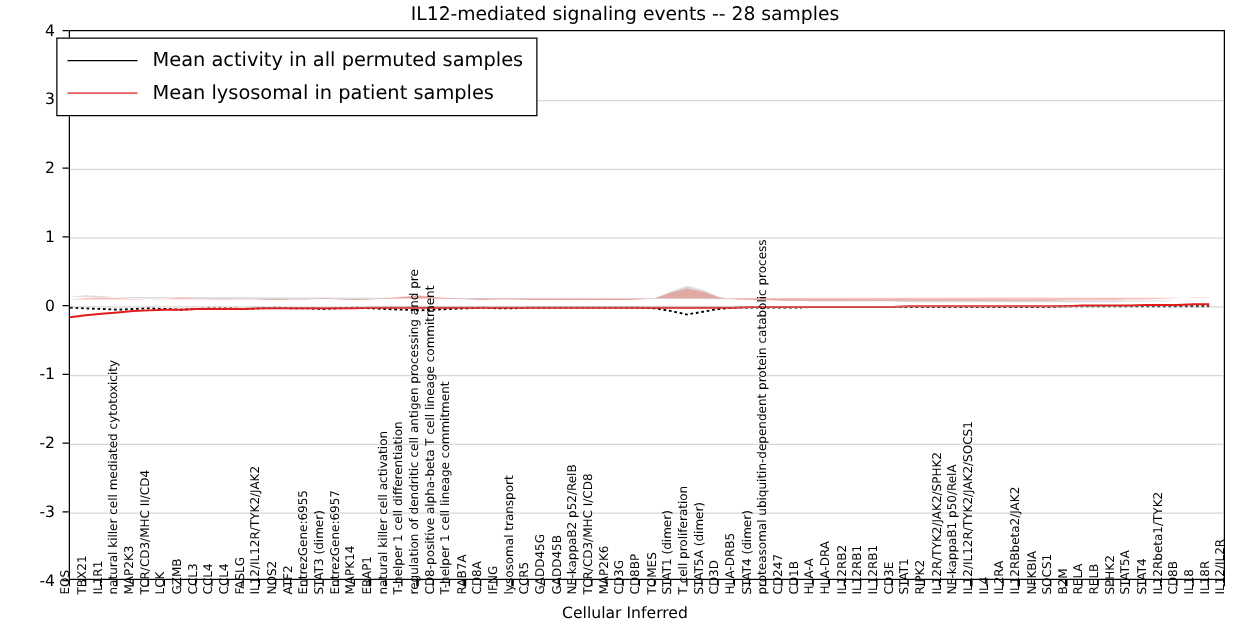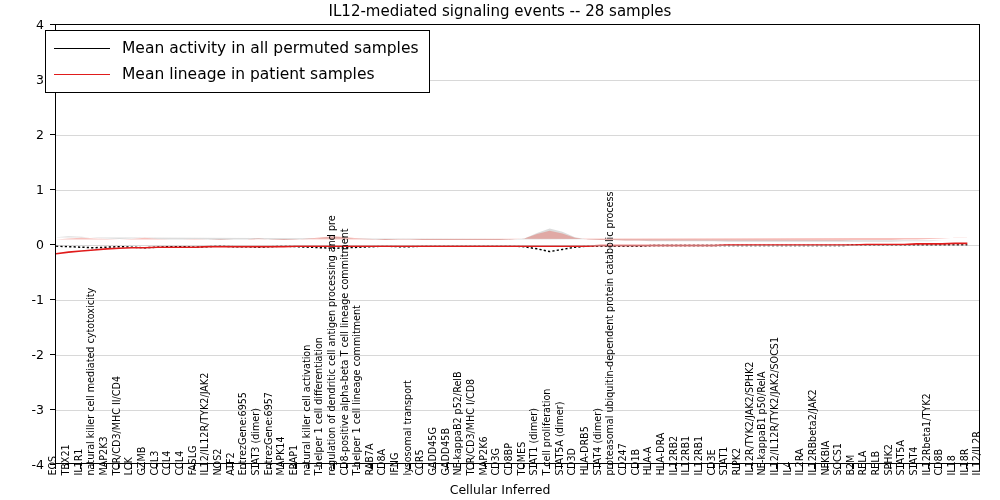--- a/index.html
+++ b/index.html
@@ -248,21 +248,21 @@
       <div class="xtick" style="left: 924px;"></div>
     </div>
 
   <div id="legend">
     <div class="legrow">
       <span class="legline"></span>
       <span class="legtext">Mean activity in all permuted samples</span>
     </div>
     <div class="legrow">
       <span class="legline red"></span>
-      <span class="legtext">Mean lineage in patient samples</span>
+      <span class="legtext">Mean lysosomal in patient samples</span>
     </div>
   </div>
 
 <div class="ytick" style="top: 464px;"></div>
     <div class="ytick" style="top: 409px;"></div>
     <div class="ytick" style="top: 354px;"></div>
     <div class="ytick" style="top: 299px;"></div>
     <div class="ytick" style="top: 244px;"></div>
     <div class="ytick" style="top: 189px;"></div>
     <div class="ytick" style="top: 134px;"></div>

